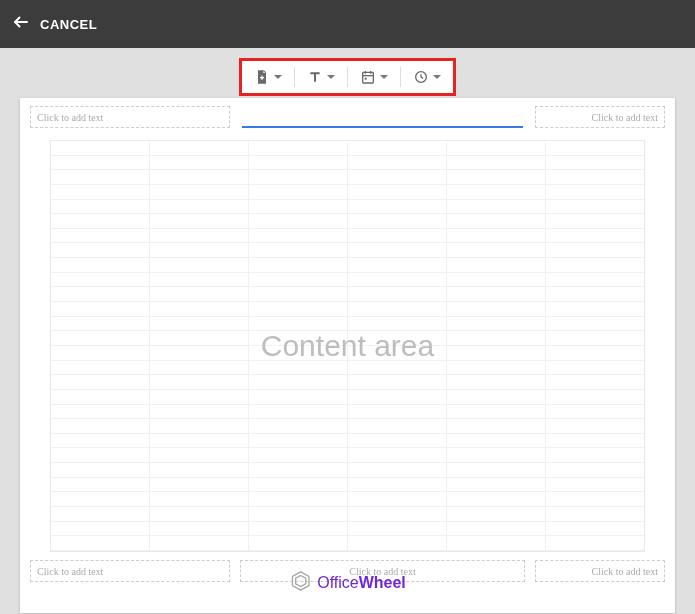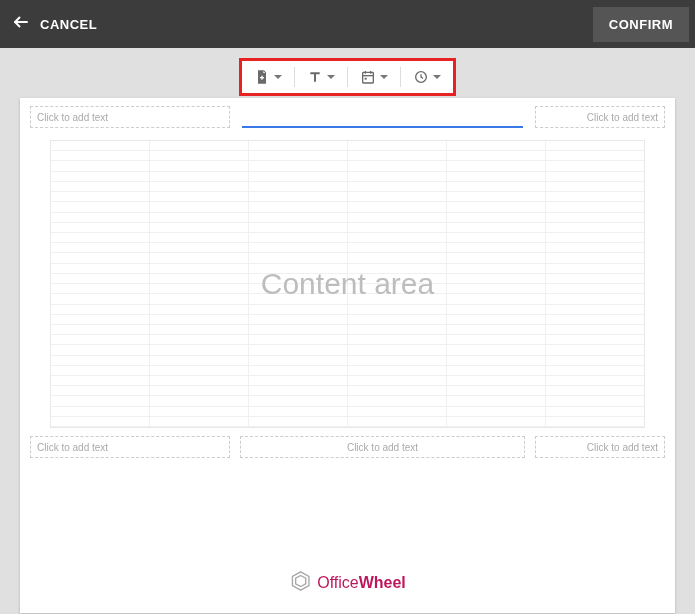--- a/index.html
+++ b/index.html
@@ -78,20 +78,21 @@
     background: #fff;
     margin: 2px 20px 0 20px;
     height: 515px;
     box-shadow: 0 1px 3px rgba(0,0,0,0.2);
     padding: 8px 10px;
     position: relative;
   }
   .row-top, .row-bottom {
     display: flex;
     gap: 10px;
+    font-family: Liberation Serif, serif;
   }
   .ph-box {
     border: 1px dashed #ccc;
     font-size: 10px;
     color: #aaa;
     padding: 5px 6px;
     height: 22px;
     white-space: nowrap;
   }
   .ph-left { width: 200px; text-align: left; }
@@ -101,21 +102,21 @@
     border-bottom: 2px solid #3b78e7;
     height: 22px;
     margin: 0 2px;
   }
   .ph-right { width: 130px; text-align: right; }
   .grid {
     margin: 12px 20px 8px 20px;
     border: 1px solid #e8e8e8;
     display: flex;
     flex-direction: column;
-    height: 288px;
+    height: 412px;
     position: relative;
   }
   .grid-row {
     flex: 1;
     display: flex;
     border-bottom: 1px solid #f0f0f0;
   }
   .grid-row:last-child { border-bottom: none; }
   .grid-cell {
     flex: 1;
@@ -133,41 +134,40 @@
     white-space: nowrap;
   }
   .watermark {
     position: absolute;
     bottom: 18px;
     left: 50%;
     transform: translateX(-50%);
     display: flex;
     align-items: center;
     gap: 6px;
-    color: #be185d;
+    color: #6d28d9;
     font-size: 16px;
     pointer-events: none;
   }
   .watermark .thin { font-weight: 300; }
   .watermark .bold { font-weight: 600; }
 </style>
 </head>
 <body>
 
 <div class="header">
   <div class="cancel-group">
     <span>
       <svg width="18" height="18" viewBox="0 0 24 24" fill="none" stroke="#fff" stroke-width="2.5" stroke-linecap="round" stroke-linejoin="round">
           <line x1="20" y1="12" x2="4" y2="12"></line>
           <polyline points="10 18 4 12 10 6"></polyline>
         </svg>
     </span>
     <span class="cancel-text">CANCEL</span>
   </div>
-  <button class="confirm-btn">CONFIRM</button>
 </div>
 
 <div class="toolbar-wrap">
   <div class="toolbar">
     <div class="tool-btn">
       <span class="tool-icon">
         <svg width="16" height="16" viewBox="0 0 24 24" fill="#6a6a6a">
             <path d="M6 2h9l3 3v17H6V2zm8 1v3h3l-3-3z" fill="#6a6a6a"></path>
             <rect x="9" y="12" width="6" height="2" fill="#fff"></rect>
             <rect x="11" y="10" width="2" height="6" fill="#fff"></rect>

